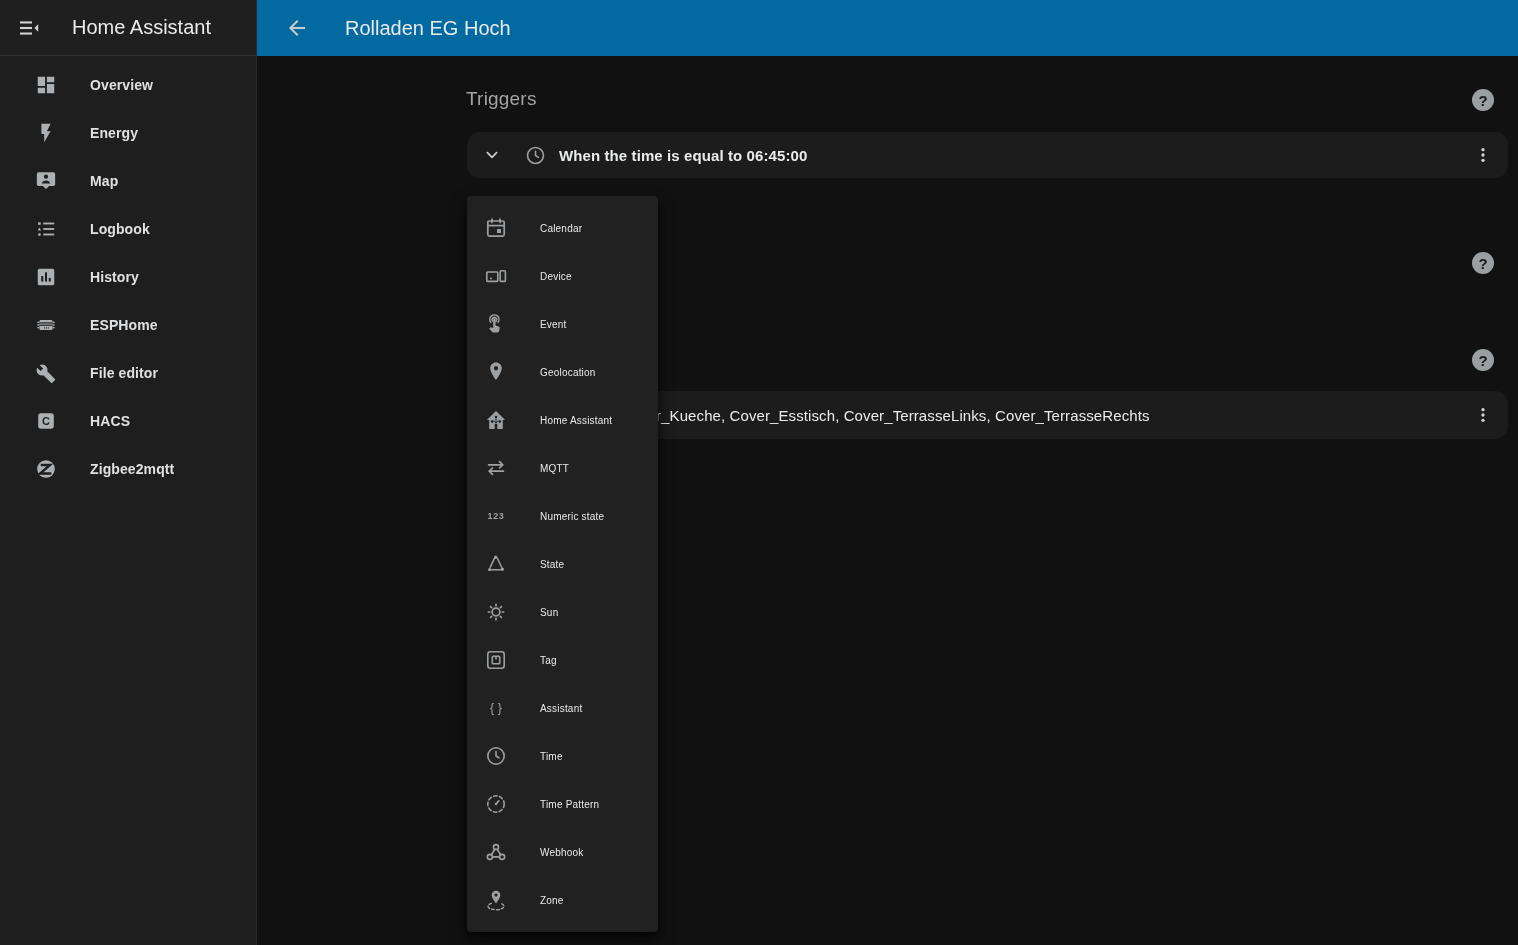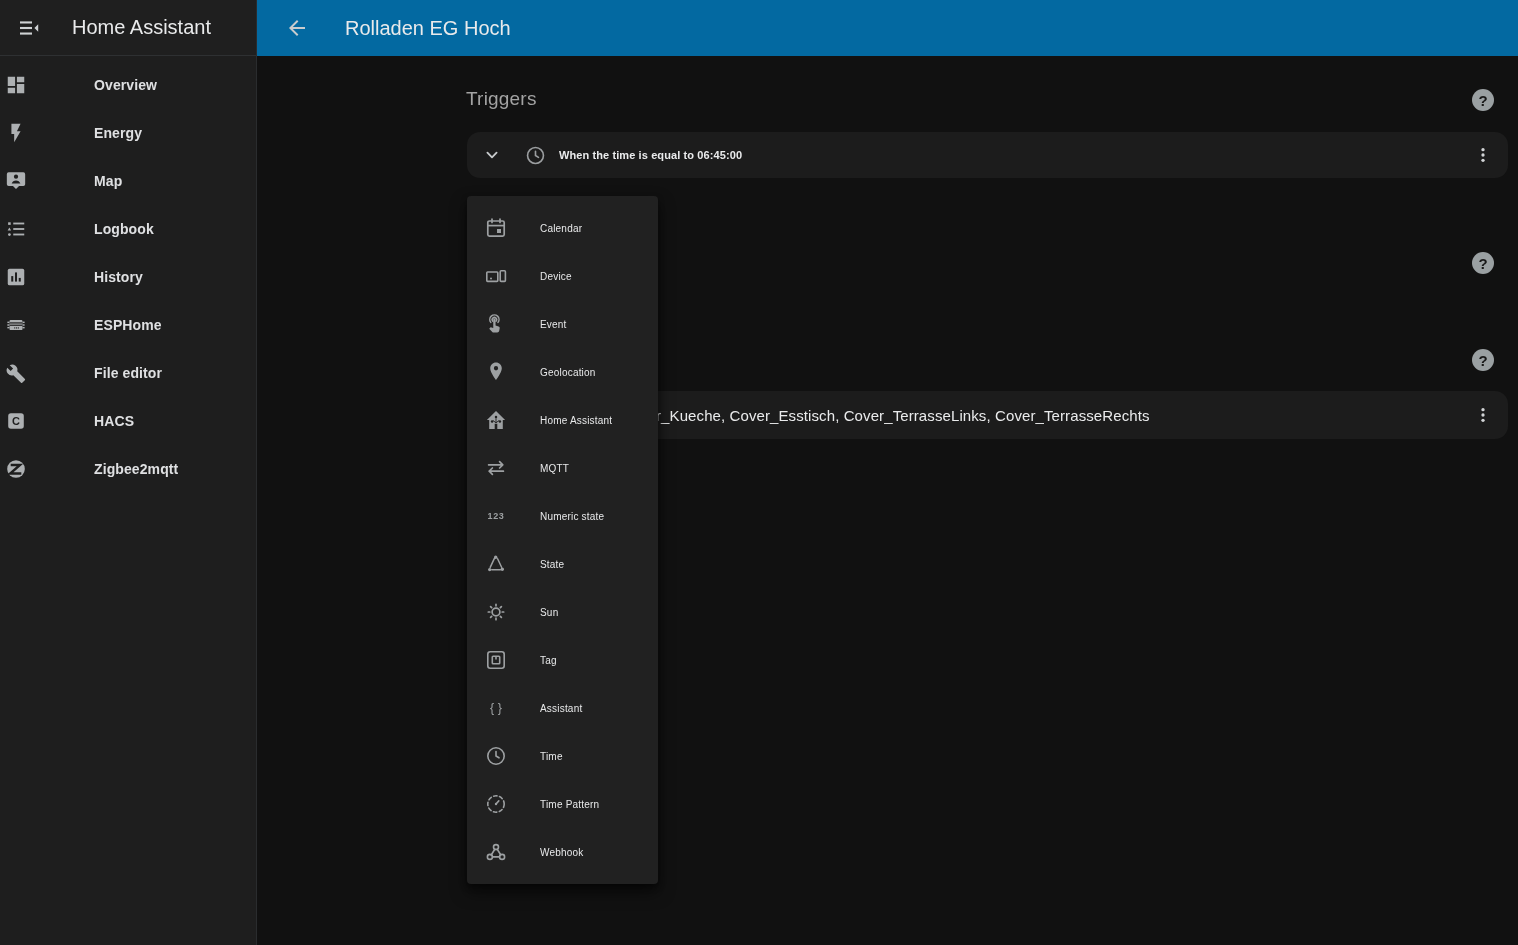--- a/index.html
+++ b/index.html
@@ -8,21 +8,21 @@
 
   
   .sidebar { position:absolute; left:0; top:0; width:257px; height:945px;
              background:#1e1e1e; border-right:1px solid #2a2c2e; z-index:20; }
   .sidebar-header { height:56px; display:flex; align-items:center;
                     border-bottom:1px solid #2e3032; background:#1f1f1f; }
   .menu-toggle { width:40px; height:40px; margin-left:9px; display:flex; align-items:center;
                  justify-content:center; color:#cfd2d4; cursor:pointer; }
   .sidebar-title { position:absolute; left:72px; font-size:20px; color:#e9eaeb; font-weight:400; }
   .nav { padding-top:5px; }
-  .nav-item { height:48px; display:flex; align-items:center; padding-left:4px; cursor:pointer;gap:34px; }
+  .nav-item { height:48px; display:flex; align-items:center; padding-left:34px; cursor:pointer; }
   .nav-item .ni-icon { width:24px; height:24px; color:#adb0b2; display:flex; align-items:center; justify-content:center; }
   .nav-item .ni-label { margin-left:32px; font-size:14px; font-weight:700; color:#dfe0e2; letter-spacing:.1px; }
 
   
   .topbar { position:absolute; left:257px; top:0; width:1261px; height:56px;
             background:#0369a1; display:flex; align-items:center; z-index:10; }
   .back-btn { width:40px; height:40px; margin-left:20px; display:flex; align-items:center;
               justify-content:center; color:#c9ccce; cursor:pointer; }
   .page-title { position:absolute; left:88px; font-size:20px; font-weight:400; color:#e9eaeb; }
 
@@ -35,21 +35,21 @@
   .help-1 { top:89px; } .help-2 { top:252px; } .help-3 { top:349px; }
 
   .row-card { position:absolute; left:467px; width:1041px; background:#1c1c1c;
               border-radius:13px; display:flex; align-items:center; }
   .trigger-card { top:132px; height:46px; z-index:2; cursor:pointer; }
   .action-card  { top:391px; height:48px; z-index:1; }
   .chev { width:22px; height:22px; margin-left:14px; color:#c7cacc; display:flex;
           align-items:center; justify-content:center; cursor:pointer; }
   .row-leading-icon { width:24px; height:24px; margin-left:20px; color:#9b9ea0; display:flex;
           align-items:center; justify-content:center; }
-  .row-text { margin-left:12px; font-size:11px; font-weight:700; color:#eaebec; letter-spacing:.1px; }
+  .row-text { margin-left:12px; font-size:15px; font-weight:700; color:#eaebec; letter-spacing:.1px; }
   .action-text { position:absolute; left:189px; font-size:15px; font-weight:400; color:#eaebec;
                  white-space:nowrap; letter-spacing:.1px; }
   .dots-btn { position:absolute; right:13px; top:50%; transform:translateY(-50%);
               width:24px; height:24px; color:#d2d4d6; display:flex; align-items:center;
               justify-content:center; cursor:pointer; }
 
   
   .type-menu { position:absolute; left:467px; top:196px; width:191px; background:#212121;
                border-radius:4px; padding:8px 0; z-index:5;
                box-shadow:0 8px 16px rgba(0,0,0,.55), 0 3px 6px rgba(0,0,0,.4); }
@@ -377,14 +377,23 @@
       <svg width="24" height="24" viewBox="0 0 24 24" fill="none" stroke="currentColor" stroke-width="1.6">
         <circle cx="5.9" cy="16.9" r="2.5"></circle>
           <circle cx="18.1" cy="16.9" r="2.5"></circle>
           <circle cx="12" cy="7.1" r="2.5"></circle>
         <path d="M10.8 9.3 7.2 15M13.2 9.3l3.5 5.4M8.5 16.9h7" stroke-linecap="round"></path>
         </svg>
     </span>
     <span class="mi-label">Webhook</span>
   </div>
 
+  <div class="menu-item">
+    <span class="mi-icon">
+      <svg width="24" height="24" viewBox="0 0 24 24">
+        <path d="M12 2.8c-2.4 0-4.3 1.9-4.3 4.3 0 3.2 4.3 8.4 4.3 8.4s4.3-5.2 4.3-8.4c0-2.4-1.9-4.3-4.3-4.3zm0 5.8a1.55 1.55 0 1 1 0-3.1 1.55 1.55 0 0 1 0 3.1z" fill="currentColor" fill-rule="evenodd"></path>
+        <path d="M7.4 15.4c-2 .6-3.4 1.7-3.4 2.9 0 1.9 3.6 3.4 8 3.4s8-1.5 8-3.4c0-1.2-1.4-2.3-3.4-2.9" fill="none" stroke="currentColor" stroke-width="1.5" stroke-dasharray="2.6 2.2" stroke-linecap="round"></path>
+        </svg>
+    </span>
+    <span class="mi-label">Zone</span>
+  </div>
 
 </div>
 
 </body></html>

